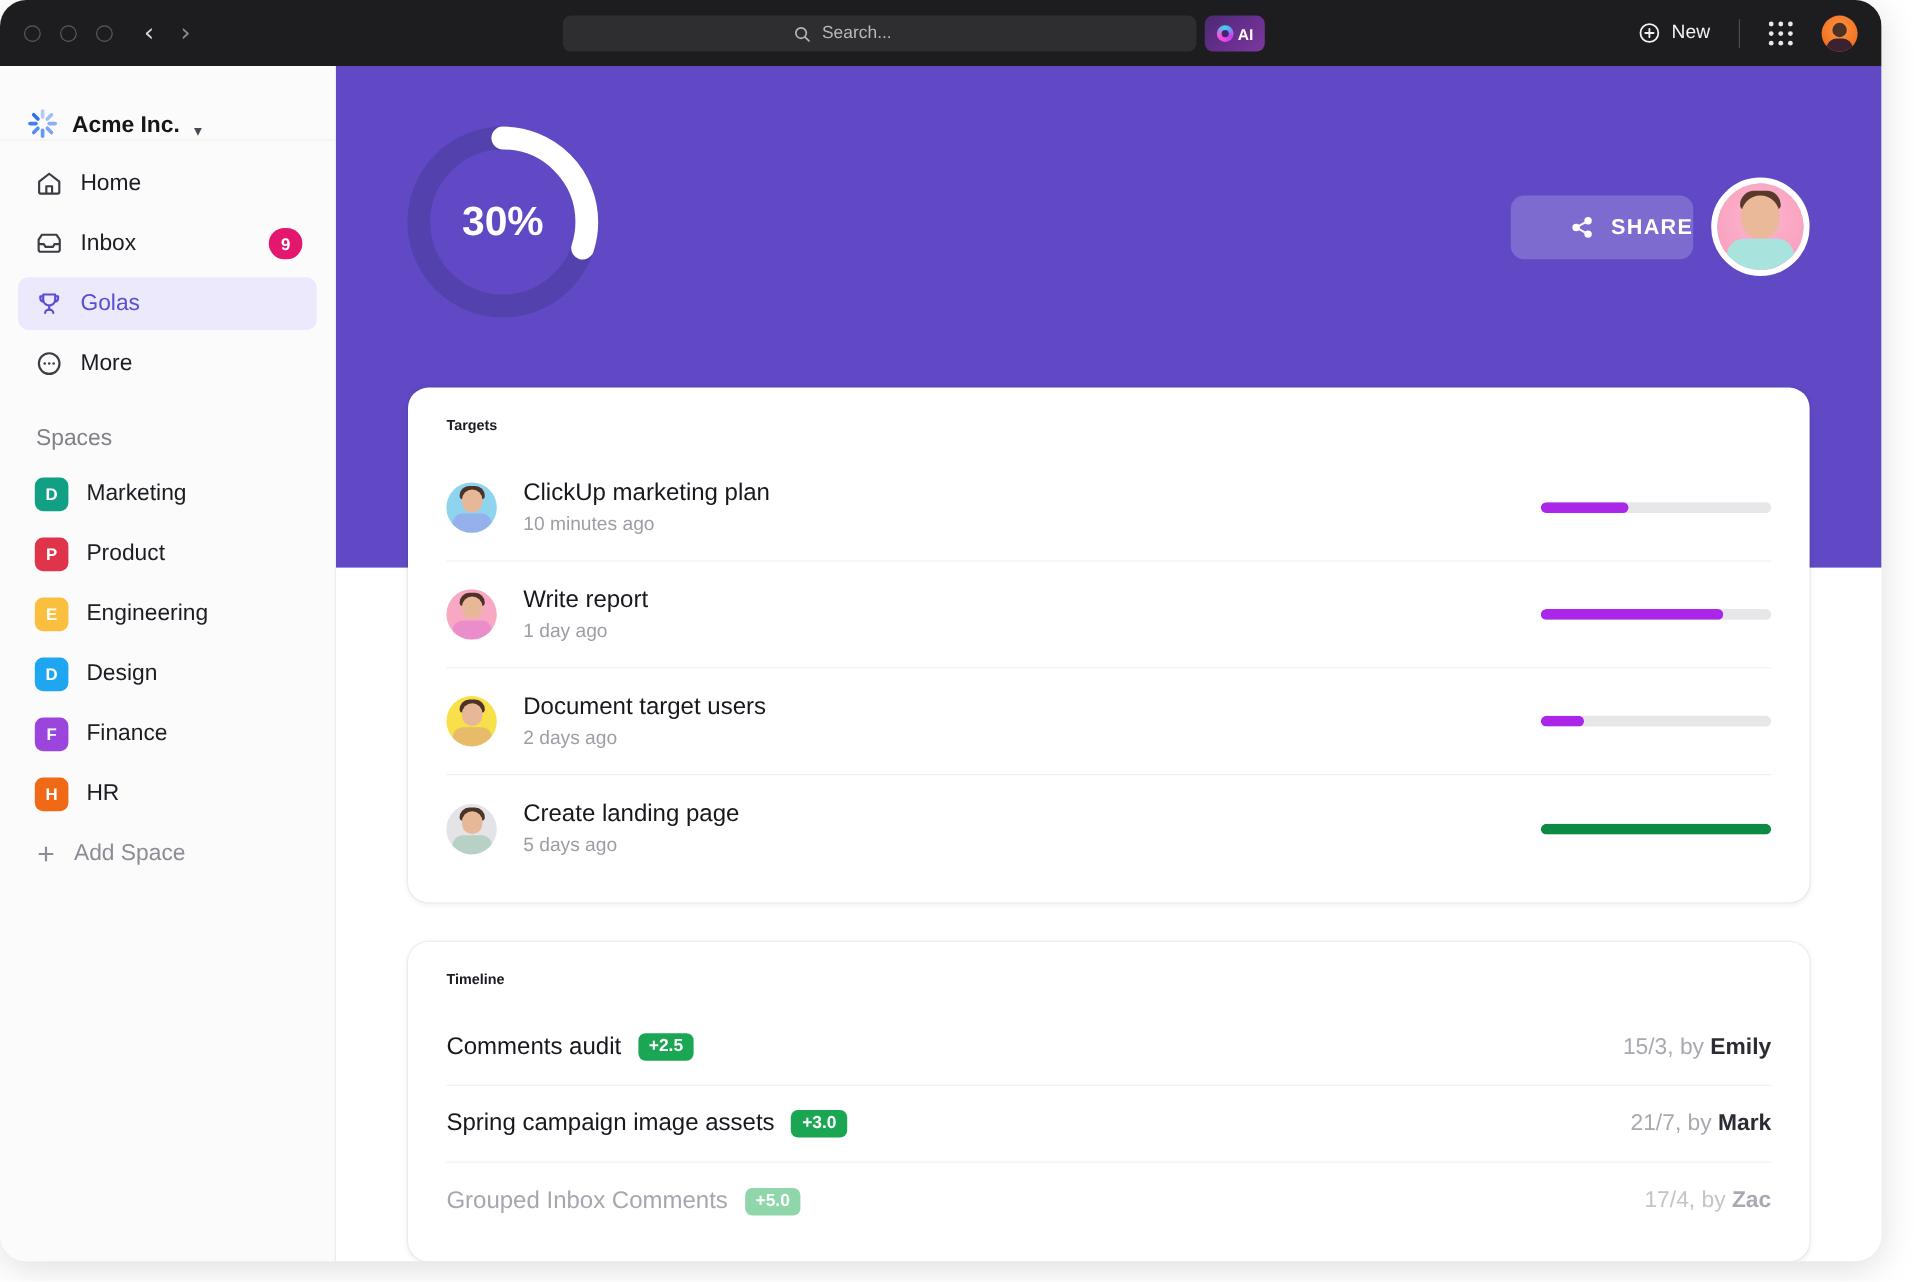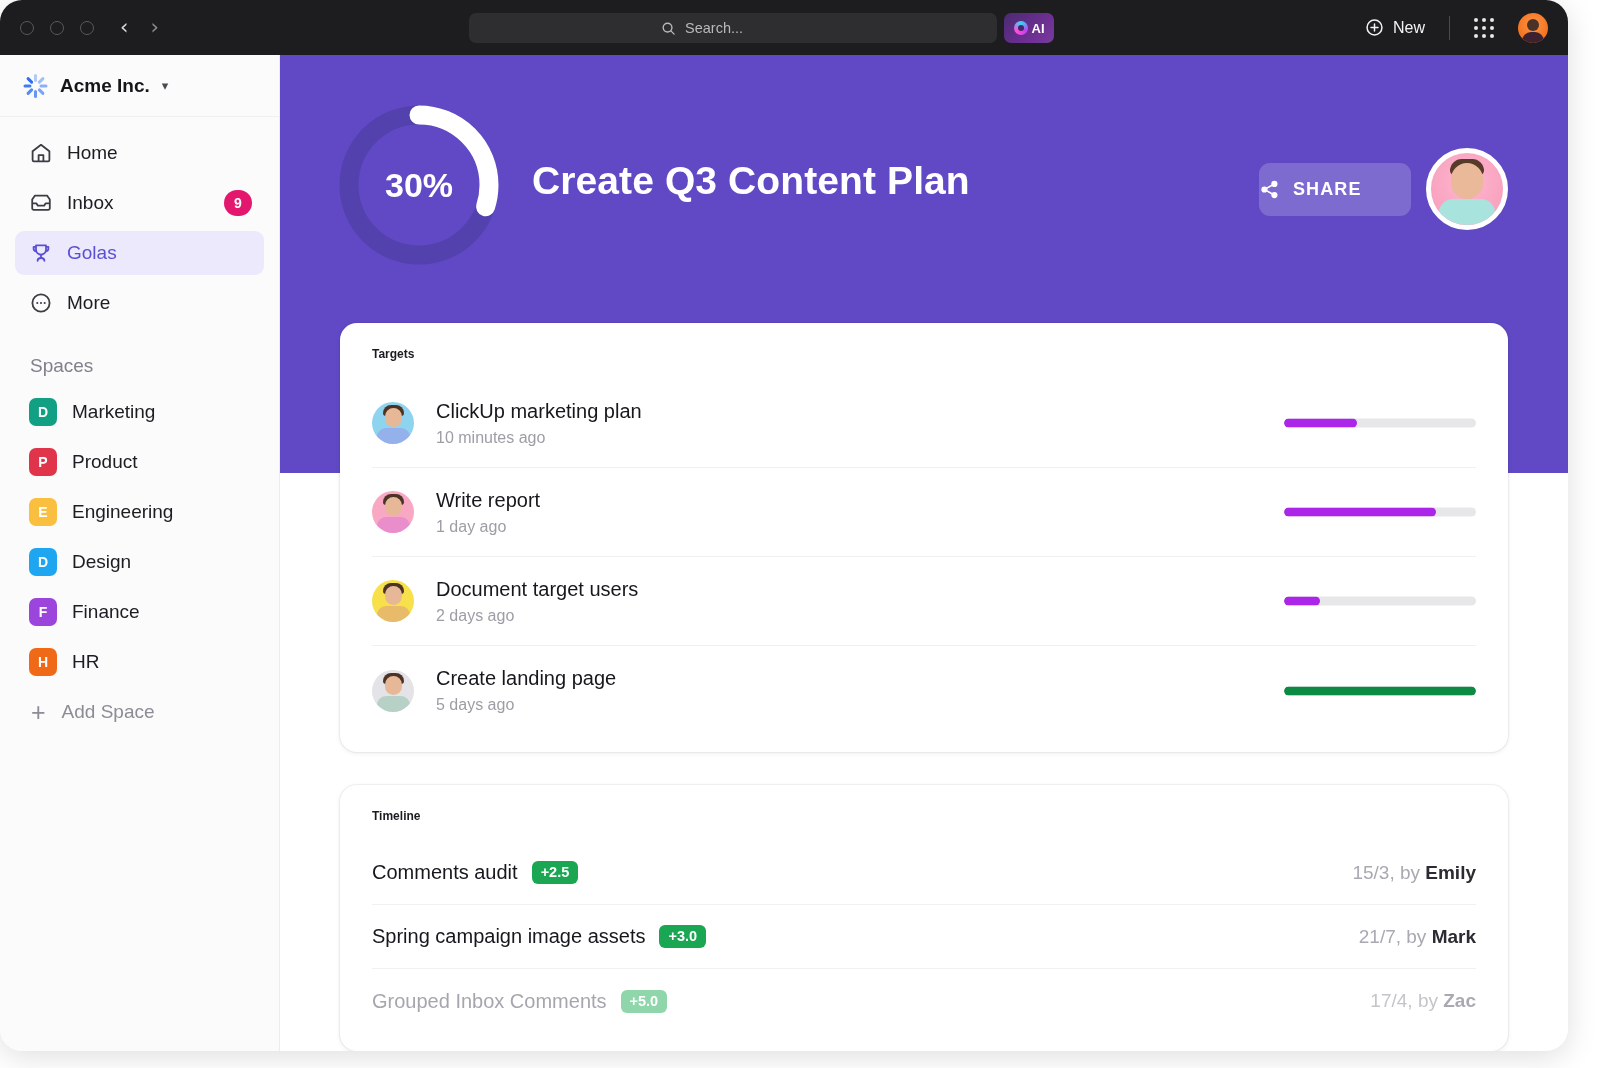--- a/index.html
+++ b/index.html
@@ -101,21 +101,21 @@
   .tb-avatar .body { position:absolute; left:4px; top:19px; width:22px; height:14px; border-radius:9px 9px 0 0; background:#3c2230; }
 
   
   .sidebar {
     position: absolute; left: 0; top: 55px;
     width: 280px; height: 996px;
     background: #fbfbfc;
     border-right: 1px solid #ececed;
   }
   .workspace {
-    display: flex; align-items: center; gap: 12px;
+    display: flex; align-items: flex-end; gap: 12px;
     height: 62px; padding-left: 22px;
     border-bottom: 1px solid #f0f0f1; cursor: pointer;
   }
   .ws-logo { width: 26px; height: 26px; position: relative; }
   .ws-logo i {
     position: absolute; left: 11.5px; top: 1px;
     width: 3px; height: 8px; border-radius: 2px;
     background: #2f6ff2; transform-origin: 1.5px 12px;
   }
   .ws-name { font-size: 19px; font-weight: 700; color: #16161a; }
@@ -177,21 +177,21 @@
     color: #fff; font-size: 34px; font-weight: 700;
   }
   .hero-title {
     position: absolute; left: 252px; top: 104px;
     color: #fff; font-size: 39px; font-weight: 700; letter-spacing: .1px;
   }
   .share-btn {
     position: absolute; right: 157px; top: 108px;
     width: 152px; height: 53px; border-radius: 11px;
     background: rgba(255,255,255,.19);
-    display: flex; align-items: center; justify-content: flex-start; gap: 13px;
+    display: flex; align-items: center; justify-content: flex-end; gap: 13px;
     cursor: pointer;
   }
   .share-btn .lbl { color: #fff; font-size: 18px; font-weight: 600; letter-spacing: 1.1px; }
   .hero-avatar {
     position: absolute; right: 60px; top: 93px;
     width: 82px; height: 82px; border-radius: 50%;
     border: 5px solid #fff; overflow: hidden;
     background: radial-gradient(circle at 50% 40%, #ffb6cf 0%, #f59ab9 100%);
     cursor: pointer;
   }
@@ -407,21 +407,20 @@
 
     <div class="hero">
       <div class="ring">
         <svg width="166" height="166" viewBox="0 0 166 166">
           <circle cx="83" cy="83" r="70" fill="none" stroke="#5341ad" stroke-width="19"></circle>
           <circle id="ring-arc" cx="83" cy="83" r="70" fill="none" stroke="#ffffff" stroke-width="19" stroke-linecap="round" transform="rotate(-90 83 83)" stroke-dasharray="439.822971502571" stroke-dashoffset="307.8760800517997"></circle>
         </svg>
         <div class="pct">30%</div>
       </div>
 
-      <div class="hero-title">Create Q3 Content Plan</div>
 
       <div class="share-btn">
         <svg width="21" height="21" viewBox="0 0 24 24" fill="none" stroke="#ffffff" stroke-width="1.9">
           <circle cx="17.6" cy="5.6" r="2.6" fill="#ffffff"></circle>
           <circle cx="6.2" cy="12" r="2.6" fill="#ffffff"></circle>
           <circle cx="17.6" cy="18.4" r="2.6" fill="#ffffff"></circle>
           <line x1="8.5" y1="10.7" x2="15.4" y2="6.9" stroke-linecap="round"></line>
           <line x1="8.5" y1="13.3" x2="15.4" y2="17.1" stroke-linecap="round"></line>
         </svg>
         <span class="lbl">SHARE</span>

